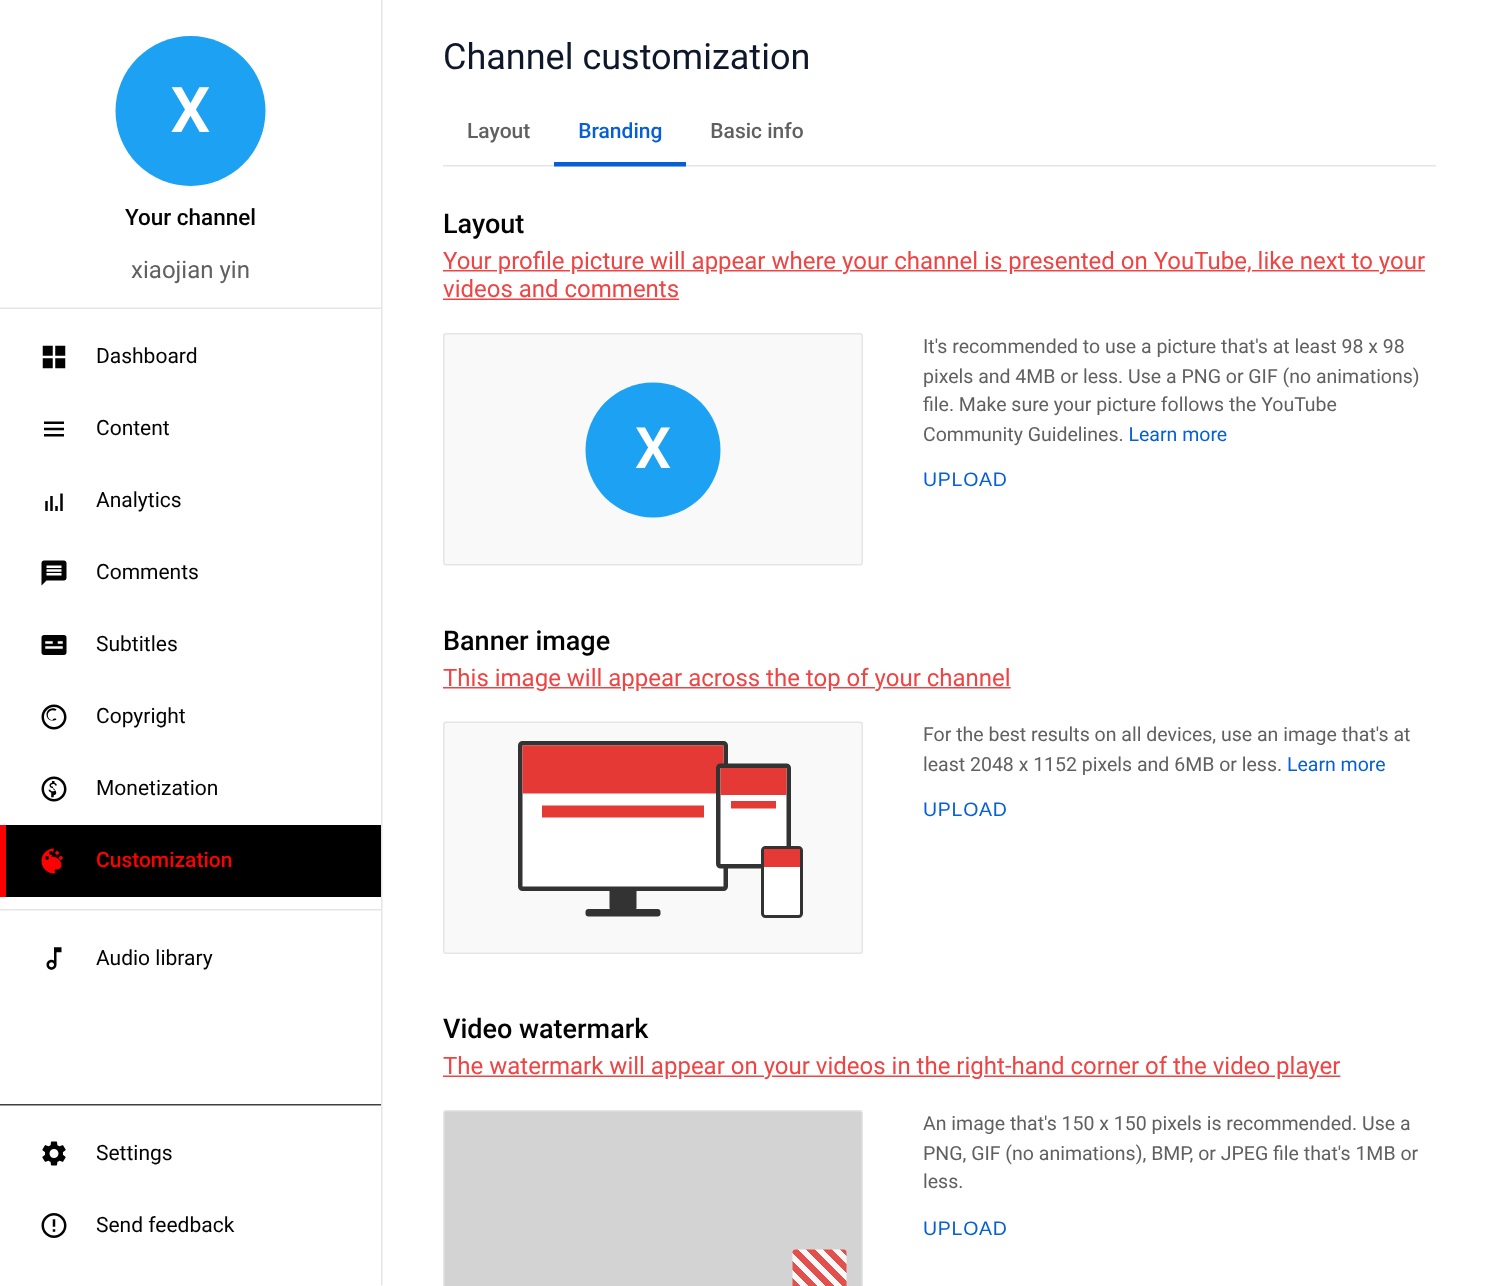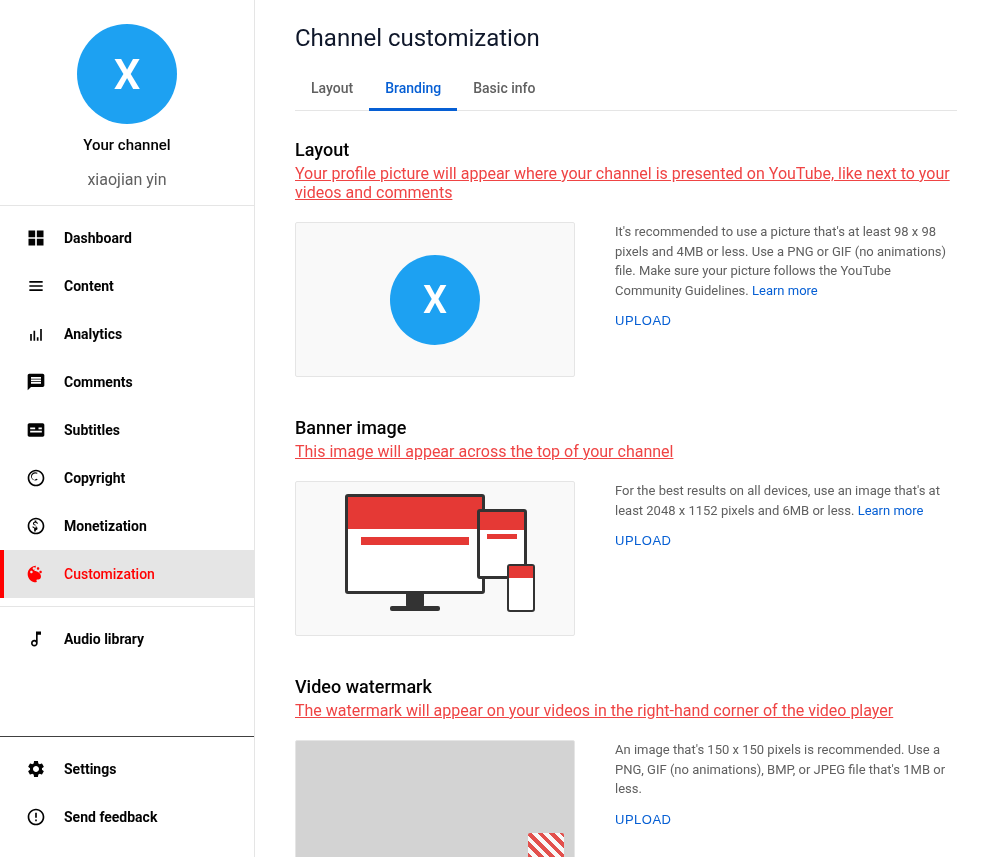--- a/index.html
+++ b/index.html
@@ -61,21 +61,21 @@
       align-items: center;
       padding: 0 24px;
       height: 48px;
       cursor: pointer;
       color: #030303;
       text-decoration: none;
       position: relative;
     }
 
     .nav-item.active {
-      background: #e5e5e5;
+      background: #000000;
       color: #ff0000;
     }
 
     .nav-item.active::before {
       content: '';
       position: absolute;
       left: 0;
       top: 0;
       bottom: 0;
       width: 4px;
@@ -91,21 +91,21 @@
       justify-content: center;
       font-size: 18px;
       color: inherit;
       flex-shrink: 0;
     }
 
     .nav-item.active .nav-icon { color: #ff0000; }
 
     .nav-label {
       font-size: 14px;
-      font-weight: 700;
+      font-weight: 400;
     }
 
     .nav-item.active .nav-label {
       color: #ff0000;
       font-weight: 500;
     }
 
     .sidebar-divider {
       height: 1px;
       background: #e5e5e5;

